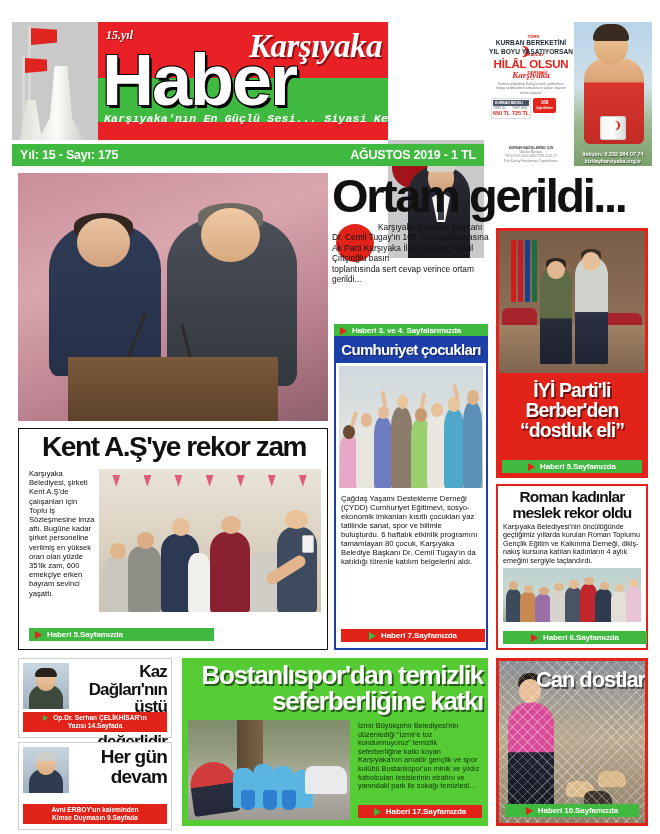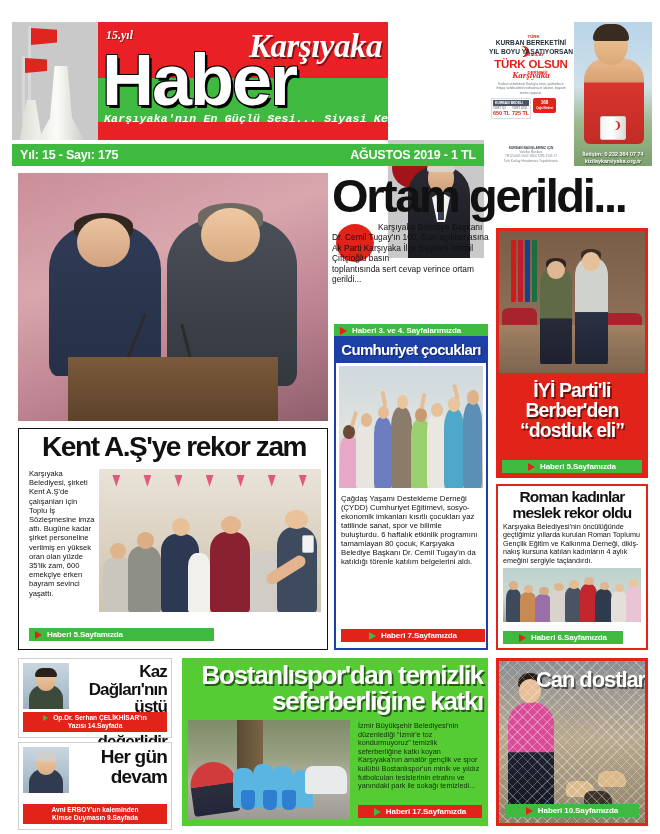--- a/index.html
+++ b/index.html
@@ -387,21 +387,21 @@
     padding:3px 3px 0; font-size:15.5px; text-align:center;
     letter-spacing:-.8px; line-height:16px;
   }
   .roman-body { padding:2px 5px 0; font-size:7.2px; line-height:8.4px; color:#111; }
   .roman-photo {
     margin:3px 5px 0; height:54px; position:relative; overflow:hidden;
     background: linear-gradient(180deg,#bcd2cf 0%,#cdd8cf 55%,#9aa79a 100%);
   }
   .roman-photo .p { position:absolute; bottom:0; border-radius:40% 40% 6% 6%/26% 26% 6% 6%; }
   .roman-photo .h { position:absolute; border-radius:50%; }
-  .roman-ribbon { position:absolute; left:5px; bottom:4px; width:120px; justify-content:center; }
+  .roman-ribbon { position:absolute; left:5px; bottom:4px; width:144px; justify-content:center; }
 
   
   .col1 {
     position:absolute; left:18px; top:658px; width:154px; height:80px;
     border:1.5px solid #cfcfcf; background:#fff;
   }
   .col2 {
     position:absolute; left:18px; top:742px; width:154px; height:88px;
     border:1.5px solid #cfcfcf; background:#fff;
   }
@@ -553,21 +553,21 @@
           <span style="display:inline-block">
             <span class="ad-logo-txt">TÜRK</span><br>
             <span class="ad-logo-txt">KIZILAY</span><br>
             <span class="ad-logo-txt">DERNEĞİ</span>
           </span>
         </div>
         <div class="ad-l1">
           <span>KURBAN BEREKETİNİ</span><br>
           <span>YIL BOYU YAŞATIYORSAN</span>
         </div>
-        <div class="ad-hilal">TÜRK OLSUN</div>
+        <div class="ad-hilal">HİLÂL OLSUN</div>
         <div class="ad-karsiyaka">Karşıyaka</div>
         <div class="ad-body">Kurban vekaletinizi Kızılay'a verin, yüzbinlerce ihtiyaç sahibi ailenin sofrasına et ulaşsın, bayram sevinci yaşasın.</div>
 
         <div class="ad-prices">
           <div class="ad-pbox">
             <div class="ad-ptag">KURBAN BEDELİ</div>
             <div style="display:flex; gap:2px;">
               <div>
                 <div class="ad-plbl">YURT İÇİ</div>
                 <div class="ad-pval">650 TL</div>

